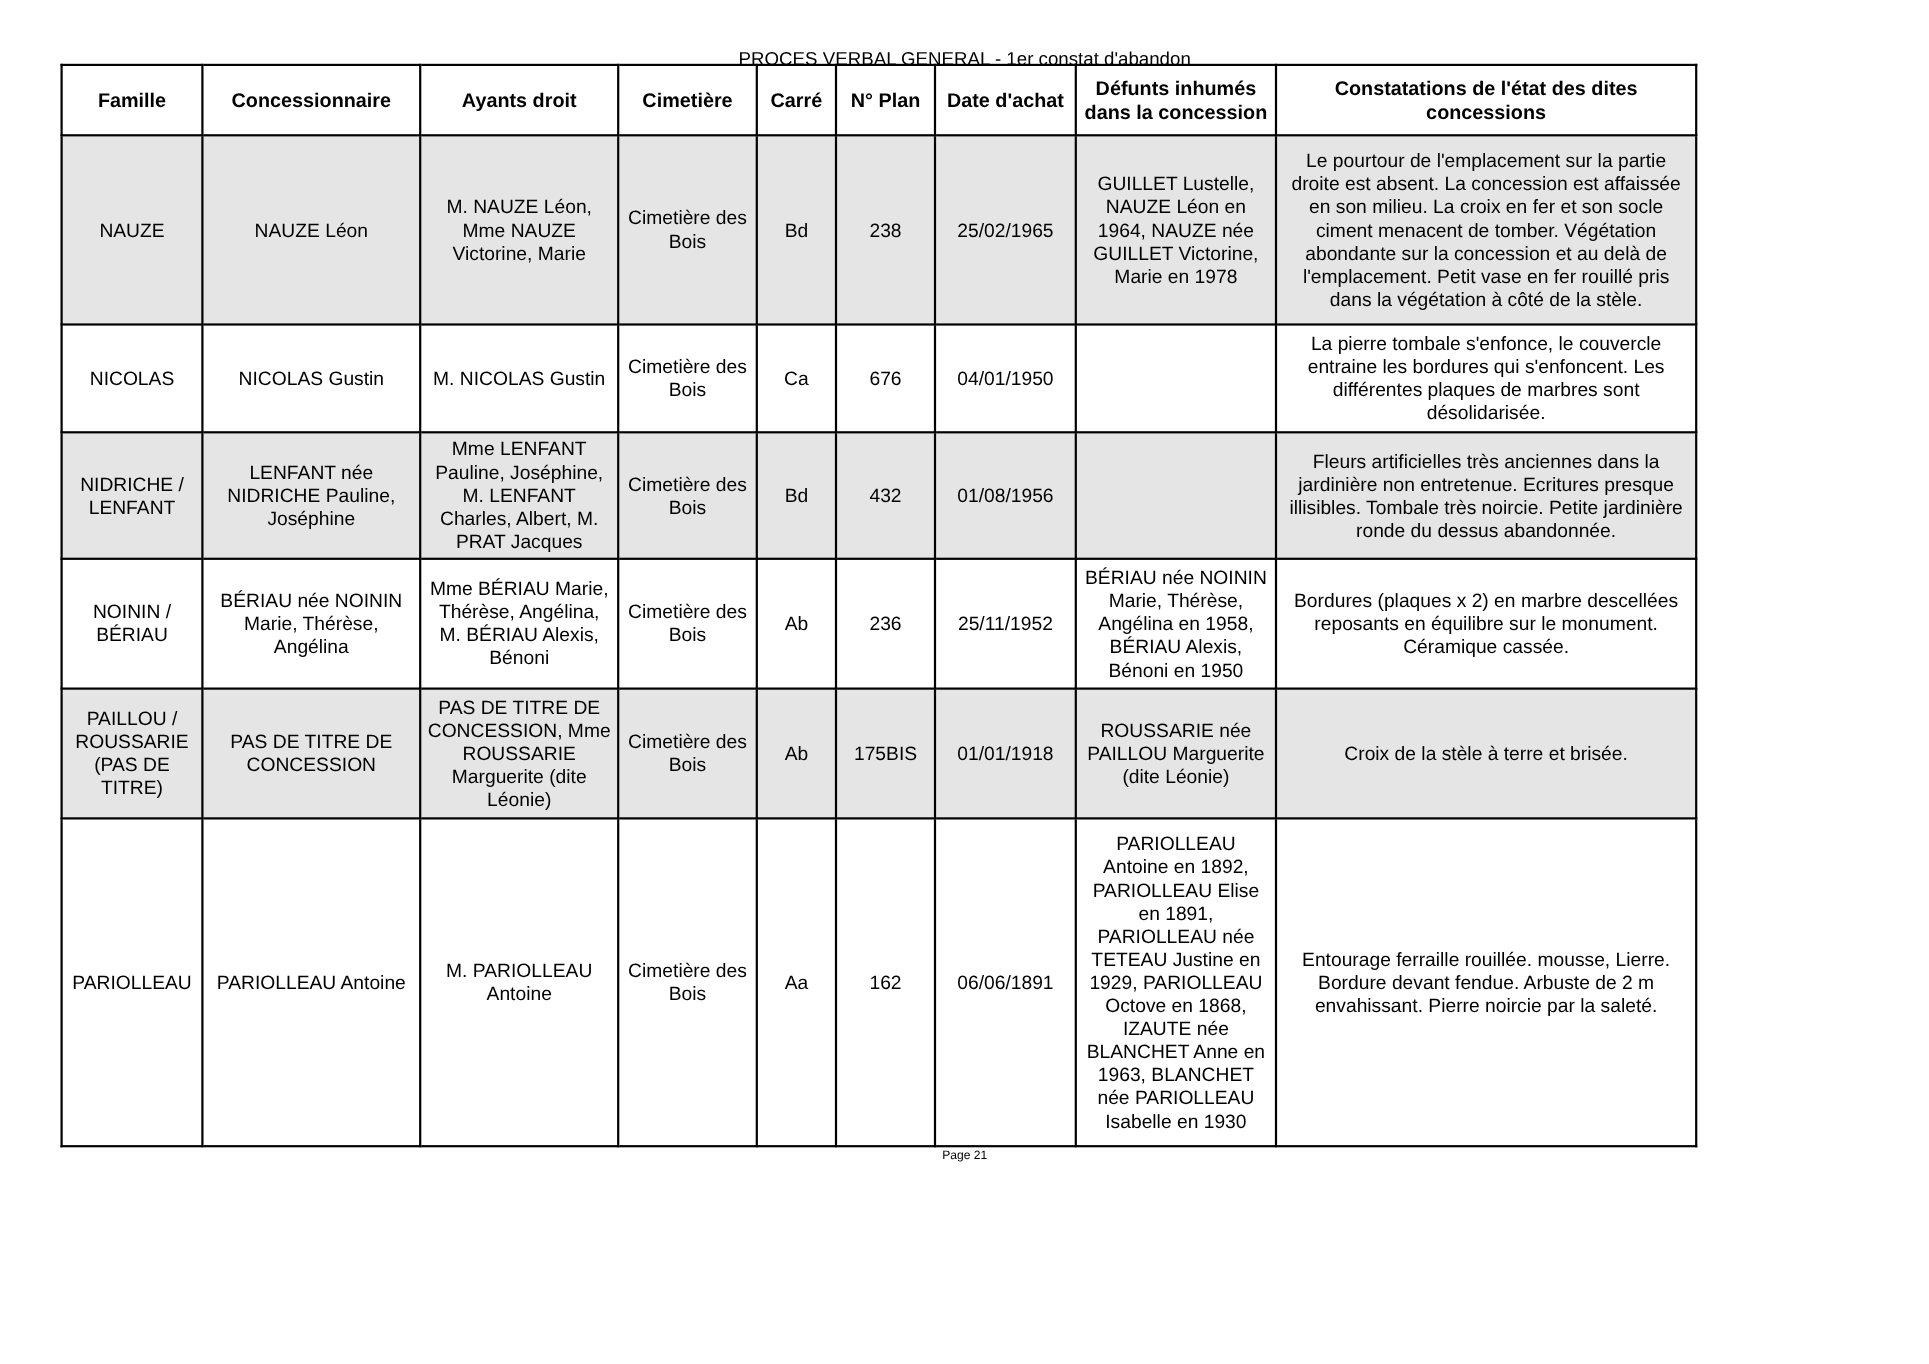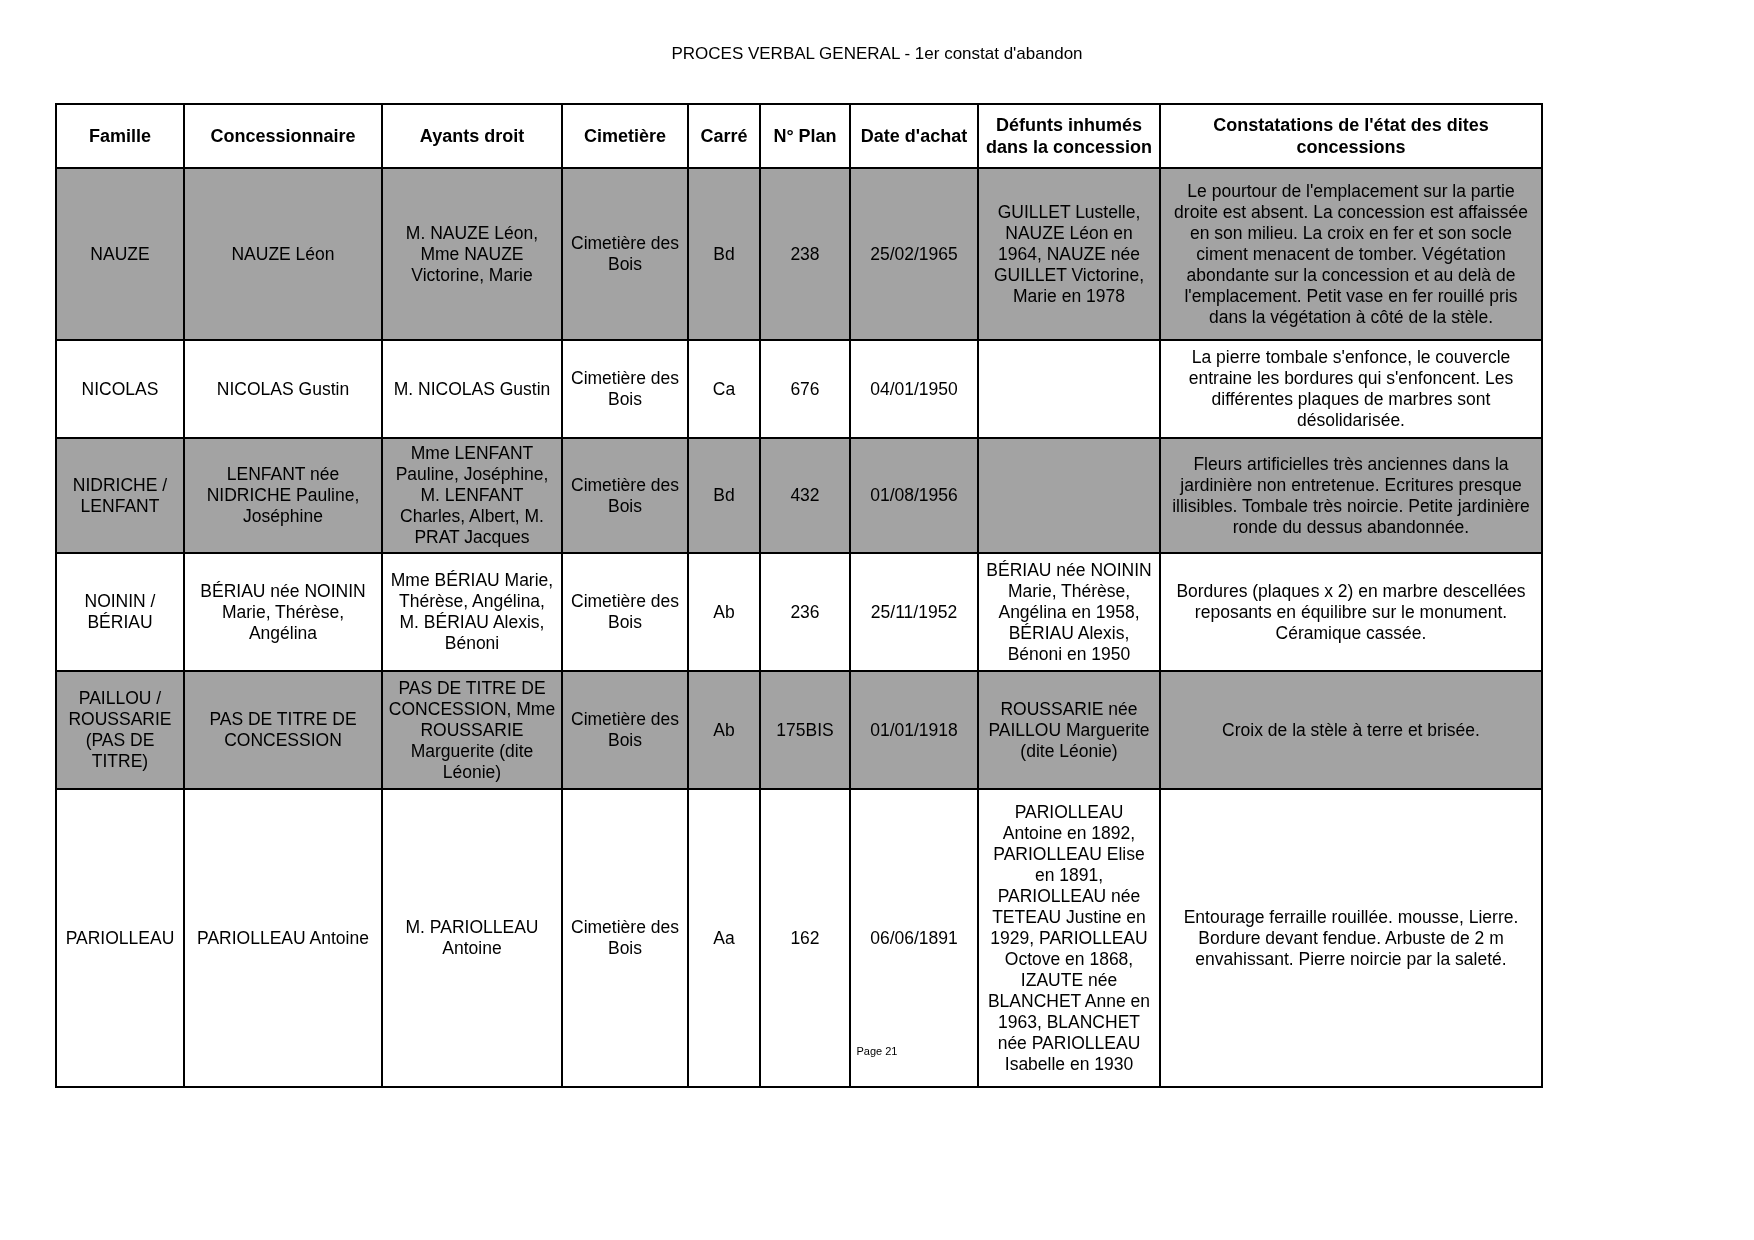--- a/index.html
+++ b/index.html
@@ -37,41 +37,40 @@
     top: 58px;
     left: 55px;
     width: 1456px;
     z-index: 2;
   }
   table.pv {
     border-collapse: collapse;
     table-layout: fixed;
     width: 1456px;
     background: transparent;
-    margin-top: 45px;
   }
   table.pv th, table.pv td {
     border: 2px solid #000000;
     vertical-align: middle;
     text-align: center;
     padding: 4px 5px;
     font-size: 17.5px;
     line-height: 21px;
     word-wrap: break-word;
     overflow-wrap: break-word;
   }
   table.pv thead th {
     font-weight: bold;
     font-size: 18px;
     line-height: 22px;
     height: 56px;
     background: #ffffff;
     padding: 3px 4px;
   }
-  tr.shade td { background: #a3a3a3; }
+  tr.shade td { background: #e5e5e5; }
   tr.plain td { background: #ffffff; }
 
   
   col.c-famille       { width: 128px; }
   col.c-concess       { width: 198px; }
   col.c-ayants        { width: 180px; }
   col.c-cimetiere     { width: 126px; }
   col.c-carre         { width: 72px; }
   col.c-plan          { width: 90px; }
   col.c-date          { width: 128px; }

